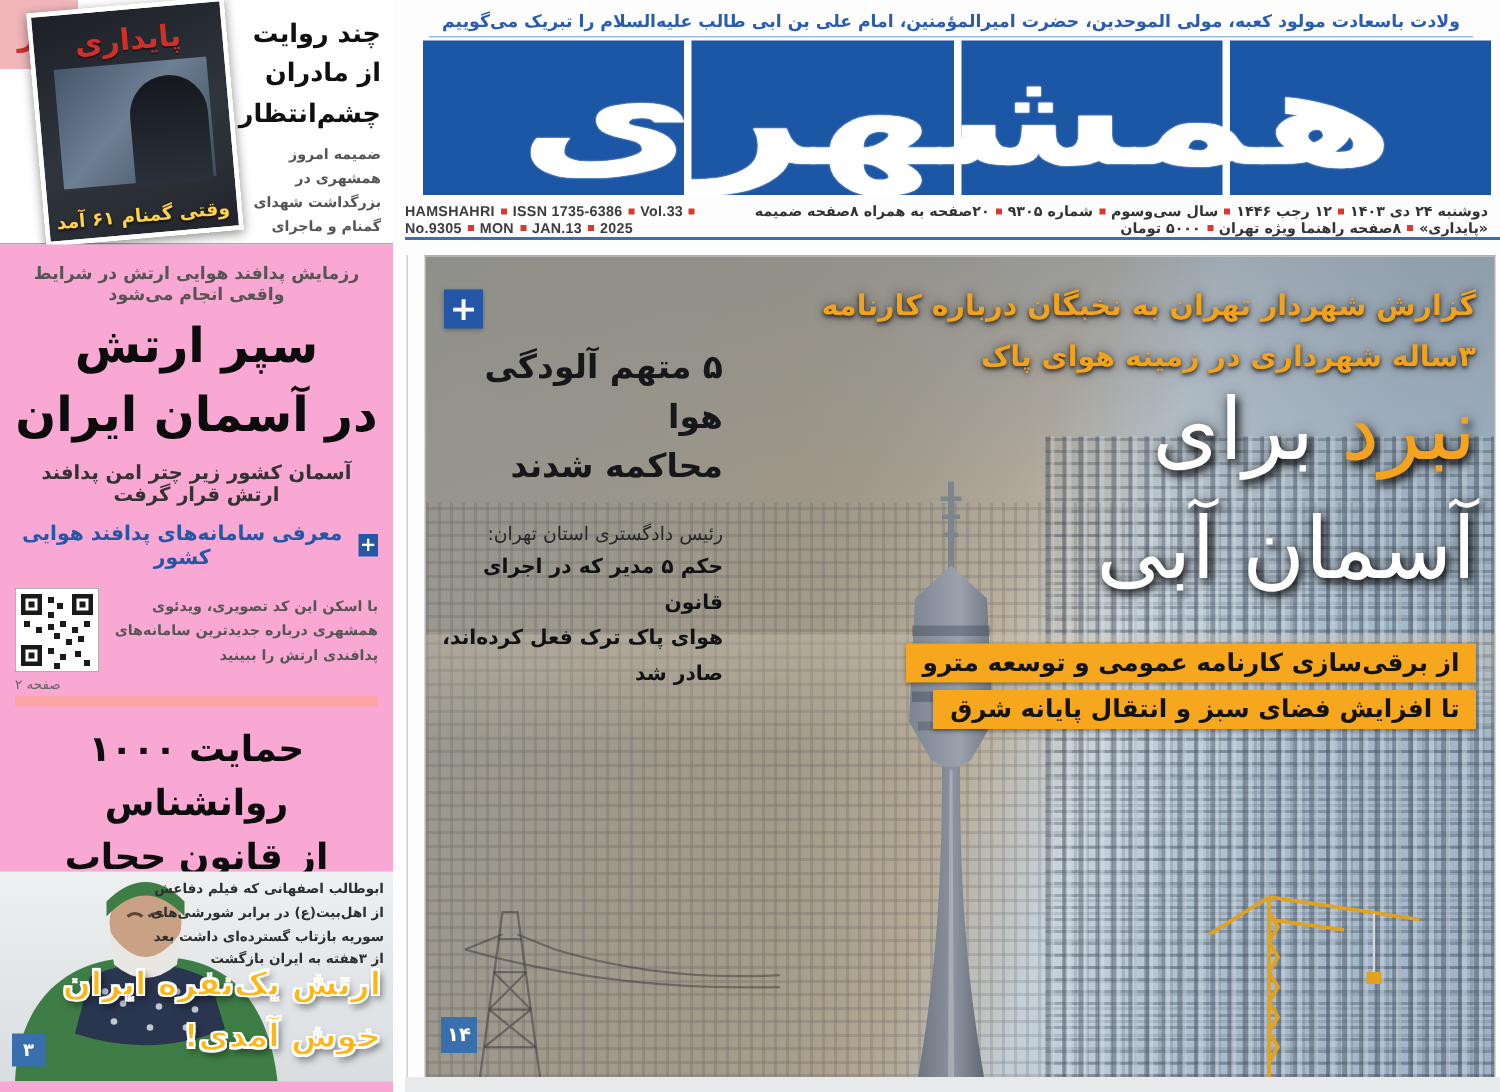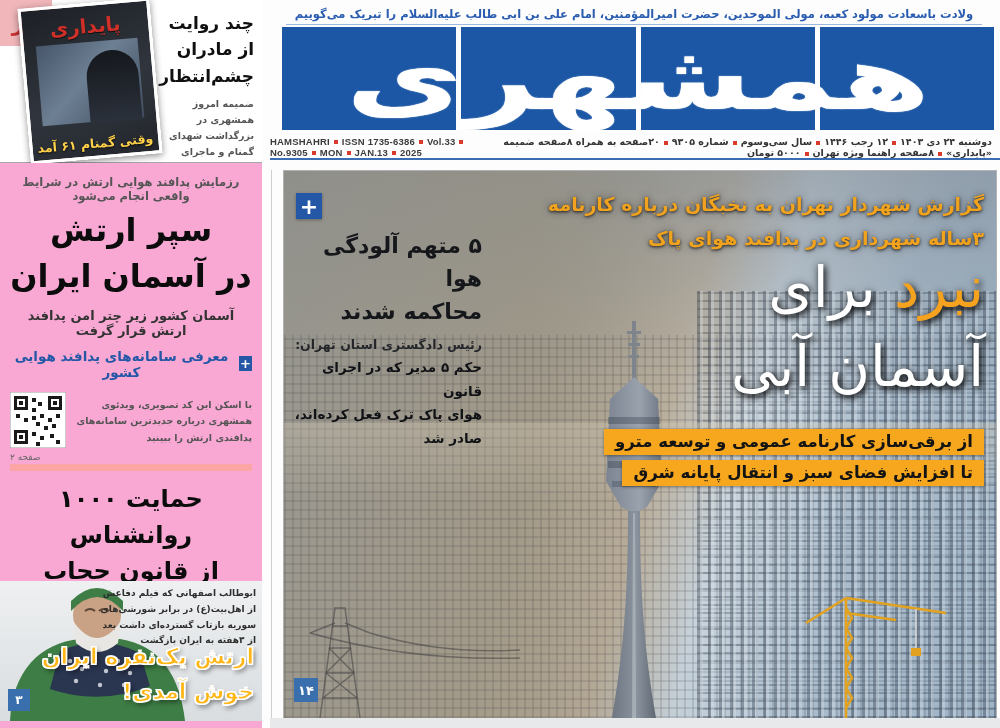--- a/index.html
+++ b/index.html
@@ -92,21 +92,21 @@
   .haze-band{left:0;right:0;top:46%;height:14%;background:linear-gradient(rgba(210,200,180,.35),rgba(210,200,180,0));}
 
   .tower{left:295px;top:150px;width:110px;height:397px;}
   .pylon{left:6px;bottom:0;width:230px;height:170px;opacity:.75;}
   .crane{right:20px;bottom:0;width:190px;height:150px;}
 
   .img-plus{left:12px;top:22px;width:26px;height:26px;background:#2458a6;color:#fff;
     display:flex;align-items:center;justify-content:center;font-size:22px;font-weight:800;box-shadow:0 1px 3px rgba(0,0,0,.3);}
   .pollution{left:8px;top:58px;width:190px;direction:rtl;text-align:right;}
   .poll-h{font-size:22px;font-weight:800;color:#15171b;line-height:1.5;}
-  .poll-attr{font-size:12.5px;font-weight:700;color:#24262a;margin-top:9px;}
+  .poll-attr{font-size:12.5px;font-weight:400;color:#24262a;margin-top:20px;}
   .poll-body{font-size:13.5px;font-weight:800;color:#101216;line-height:1.75;margin-top:4px;}
 
   .main-kicker{right:12px;top:16px;text-align:right;direction:rtl;color:#f2a31d;font-size:19px;
     font-weight:800;line-height:1.8;text-shadow:0 1px 3px rgba(25,25,30,.95),0 0 8px rgba(0,0,0,.45);}
   .main-headline{right:12px;top:88px;text-align:right;direction:rtl;font-weight:400;line-height:1.0;}
   .mh-l1{font-size:57px;text-shadow:2px 3px 6px rgba(0,0,0,.9),0 0 10px rgba(0,0,0,.4);}
   .mh-w1{color:#f5a31f;}
   .mh-w2{color:#fff;}
   .mh-l2{font-size:57px;color:#fff;margin-top:22px;text-shadow:2px 3px 6px rgba(0,0,0,.9),0 0 10px rgba(0,0,0,.4);}
   .main-sub{right:12px;top:258px;text-align:right;direction:rtl;}
@@ -316,21 +316,21 @@
     </div>
     <div class="poll-attr">رئیس دادگستری استان تهران:</div>
     <div class="poll-body">
       <div>حکم ۵ مدیر که در اجرای قانون</div>
       <div>هوای پاک ترک فعل کرده‌اند، صادر شد</div>
     </div>
   </div>
 
   <div class="main-kicker abs">
     <div>گزارش شهردار تهران به نخبگان درباره کارنامه</div>
-    <div>۳ساله شهرداری در پدافند هوای پاک</div>
+    <div>۳ساله شهرداری در زمینه هوای پاک</div>
   </div>
 
   <div class="main-headline abs">
     <div class="mh-l1">
       <span class="mh-w1">نبرد</span>
       <span class="mh-w2">برای</span>
     </div>
     <div class="mh-l2">آسمان آبی</div>
   </div>
 

